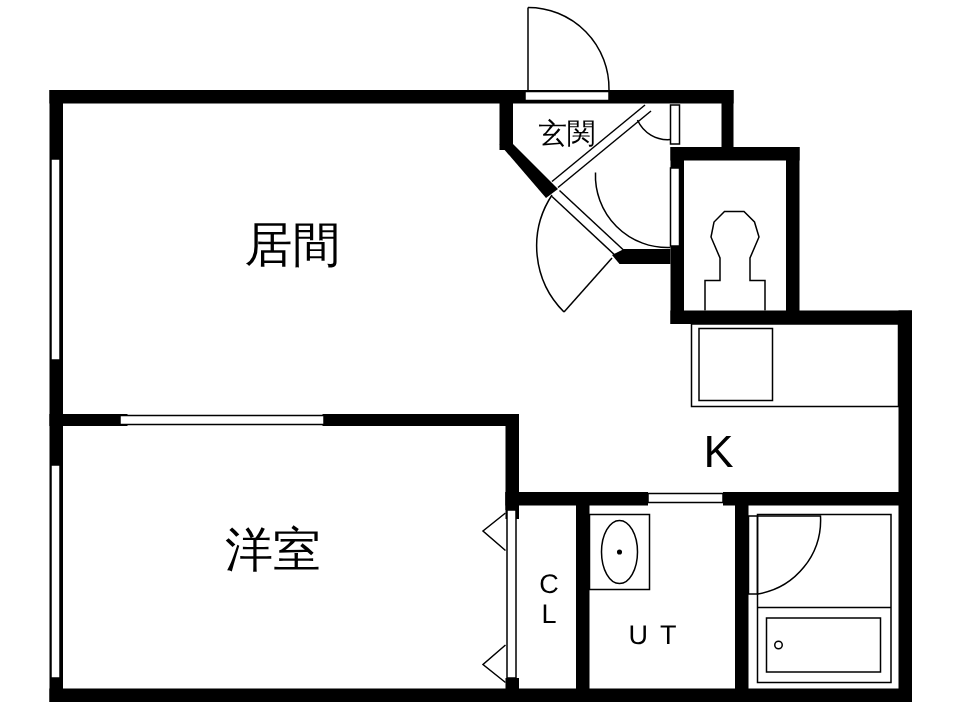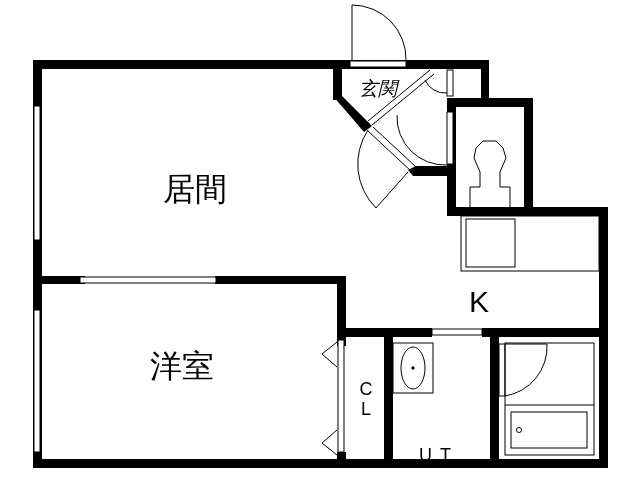--- a/index.html
+++ b/index.html
@@ -2,21 +2,21 @@
 <html><head>
 <meta charset="utf-8">
 <style>
   html, body { margin:0; padding:0; background:#ffffff; }
   body { width:640px; height:480px; overflow:hidden; position:relative; font-family:"DejaVu Sans", sans-serif; }
   svg { position:absolute; left:0; top:0; }
   .lbl { position:absolute; color:#000; white-space:nowrap; }
   .room-lg { font-size:32px; }
   .room-sm { font-size:19px; }
   .room-k { font-size:30px; font-family:"Liberation Sans", sans-serif; }
-  .room-ut { font-size:18px; font-family:"Liberation Sans", sans-serif; letter-spacing:8px;margin-top:32px; }
+  .room-ut { font-size:18px; font-family:"Liberation Sans", sans-serif; letter-spacing:8px; }
   .room-cl { font-size:18px; font-family:"Liberation Sans", sans-serif; width:16px; text-align:center; line-height:20px; }
 </style>
 </head>
 <body>
 
 <svg width="640" height="480" viewBox="0 0 640 480">
   <g fill="#000">
 
     <rect x="33" y="60" width="304" height="9"></rect>
 
@@ -102,21 +102,21 @@
   <g fill="none" stroke="#000" stroke-width="1">
     <rect x="499" y="344" width="6" height="52" fill="#fff"></rect>
     <path d="M505,344 L547,344 A50,50 0 0 1 505,396"></path>
     <rect x="505" y="343" width="89" height="112"></rect>
     <line x1="505" y1="405" x2="594" y2="405"></line>
     <rect x="511" y="412" width="76" height="36"></rect>
     <circle cx="519" cy="430" r="2.5"></circle>
   </g>
 </svg>
 
-<div class="lbl room-lg" style="left:163px; top:168px;">居間</div>
+<div class="lbl room-lg" style="left:163px; top:142px;">居間</div>
 <div class="lbl room-lg" style="left:150px; top:345px;">洋室</div>
-<div class="lbl room-sm" style="left:359px; top:76px;font-style:italic;">玄関</div>
+<div class="lbl room-sm" style="left:359px; top:76px;">玄関</div>
 <div class="lbl room-k" style="left:469px; top:285px;">K</div>
 <div class="lbl room-ut" style="left:419px; top:413px;">UT</div>
 <div class="lbl room-cl" style="left:358px; top:379px;">
   <div>C</div>
   <div>L</div>
 </div>
 
 </body></html>

